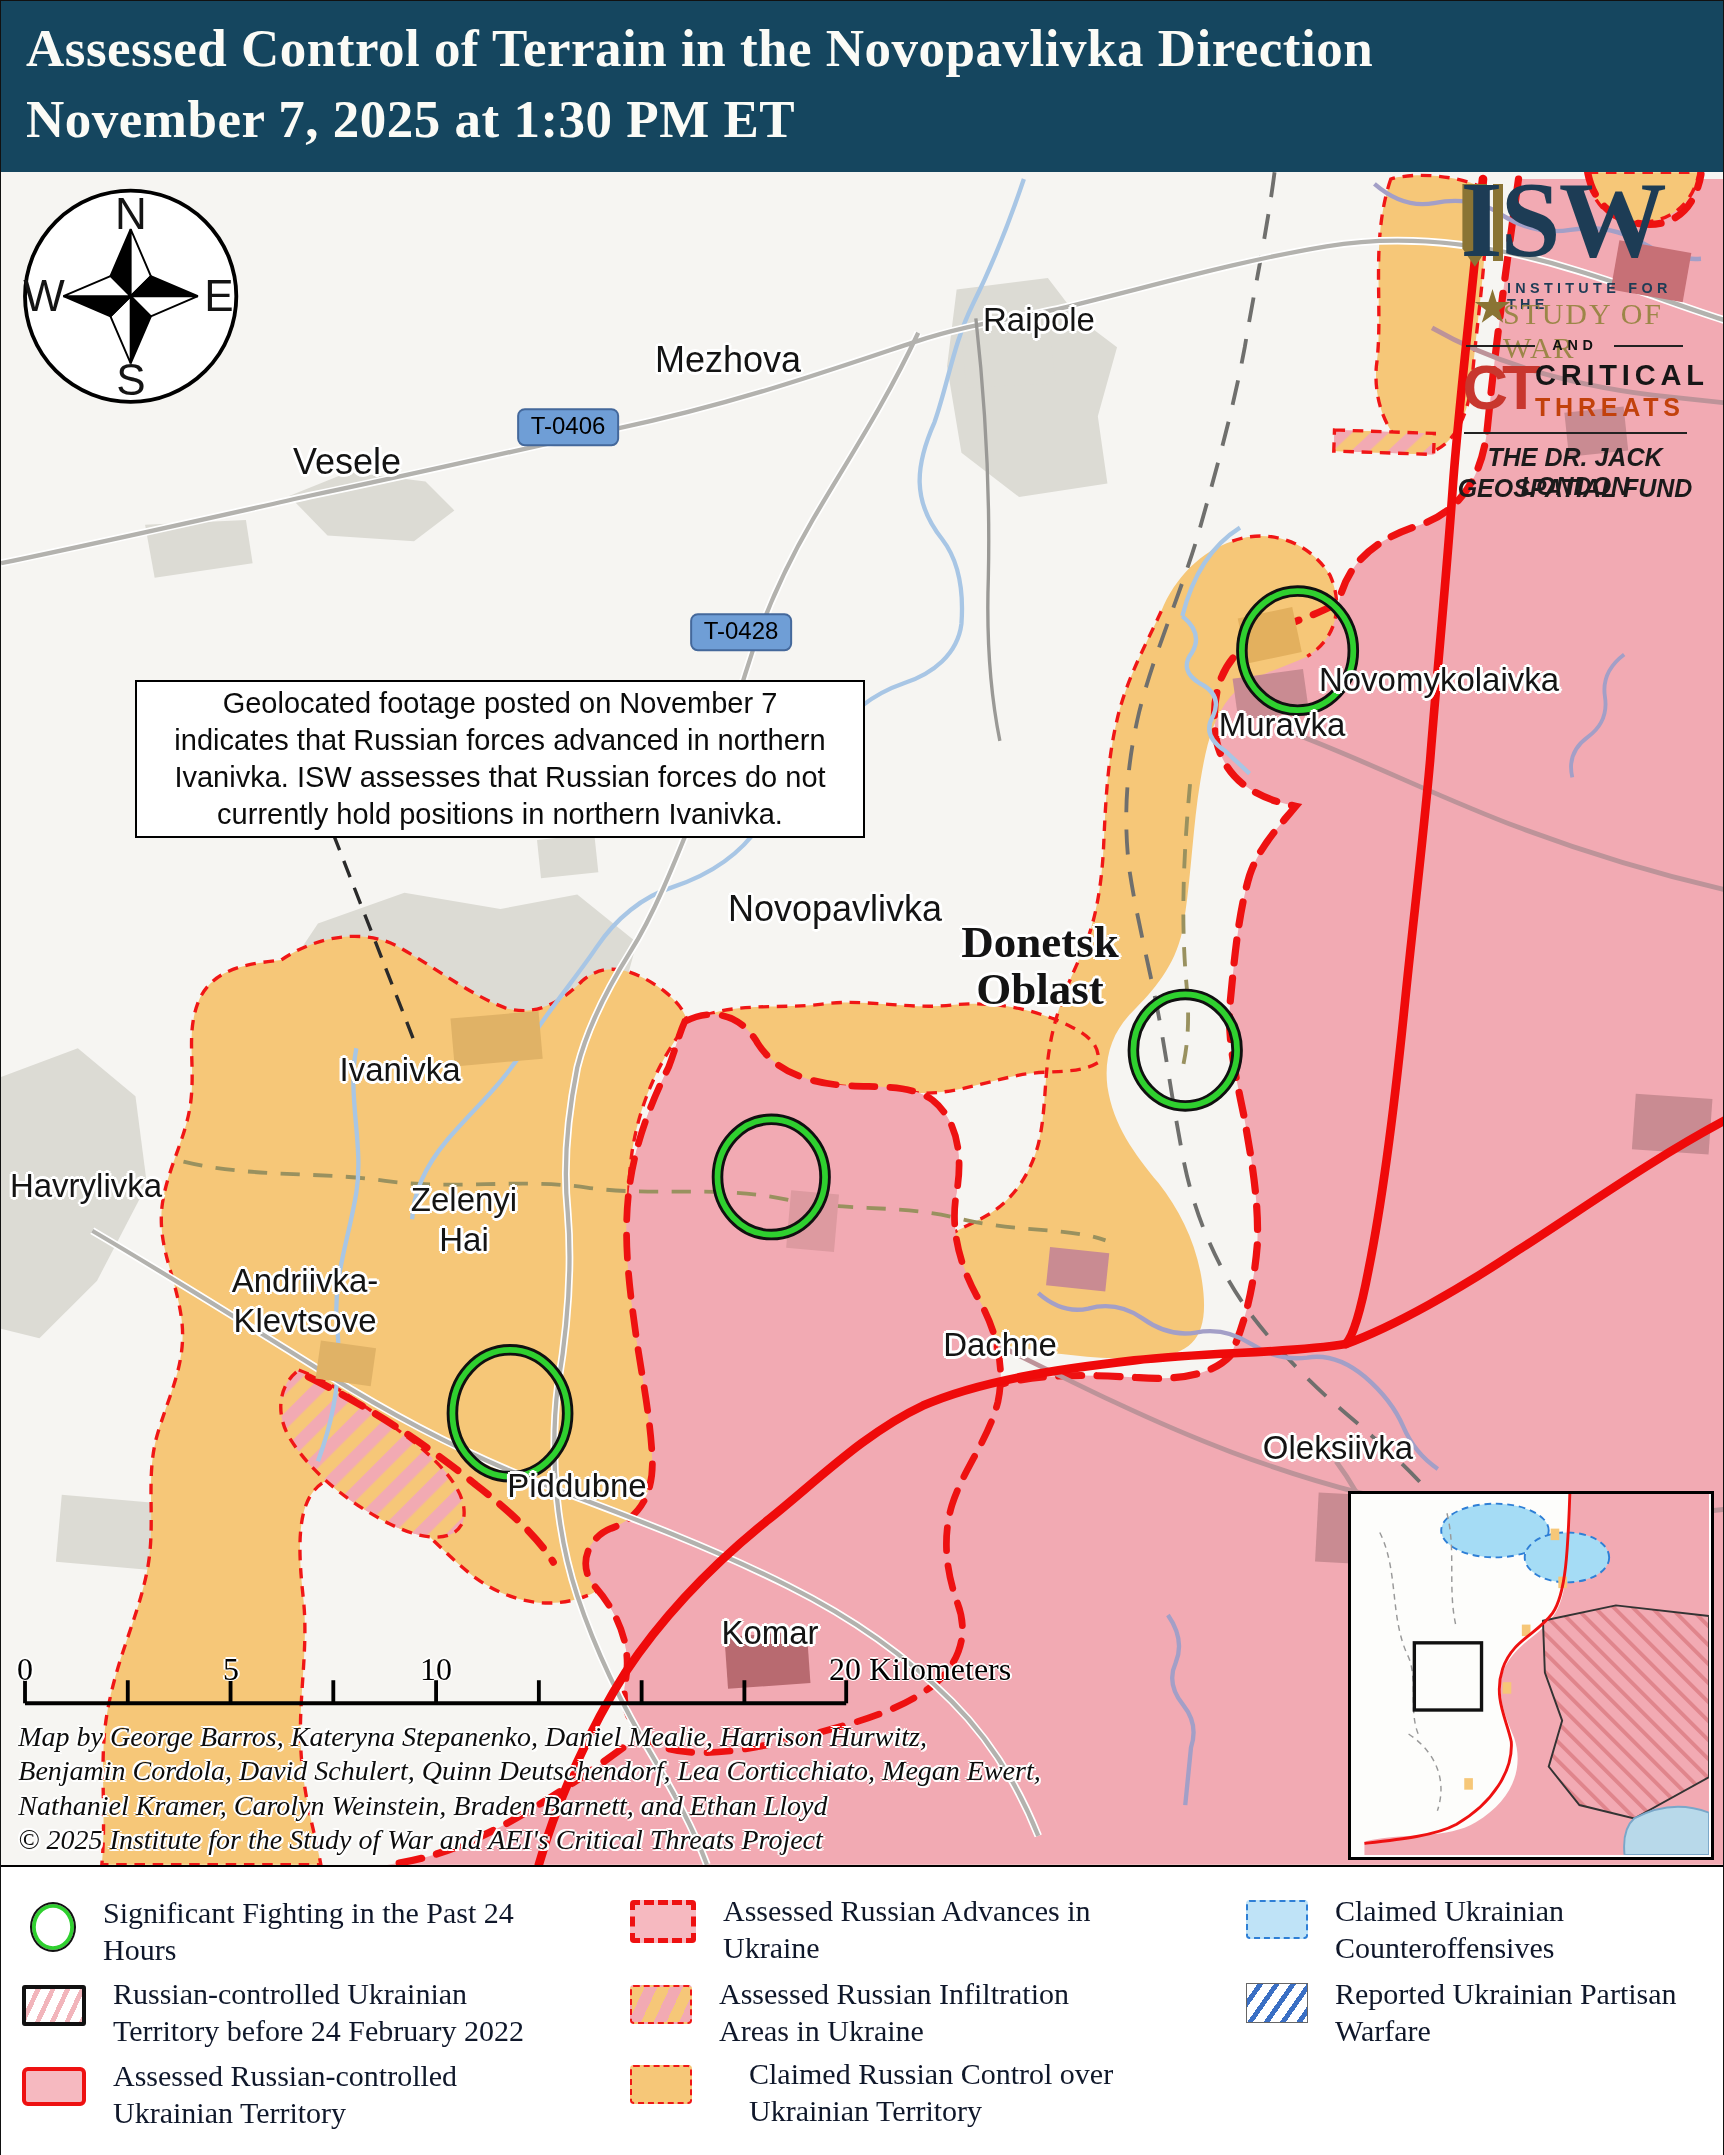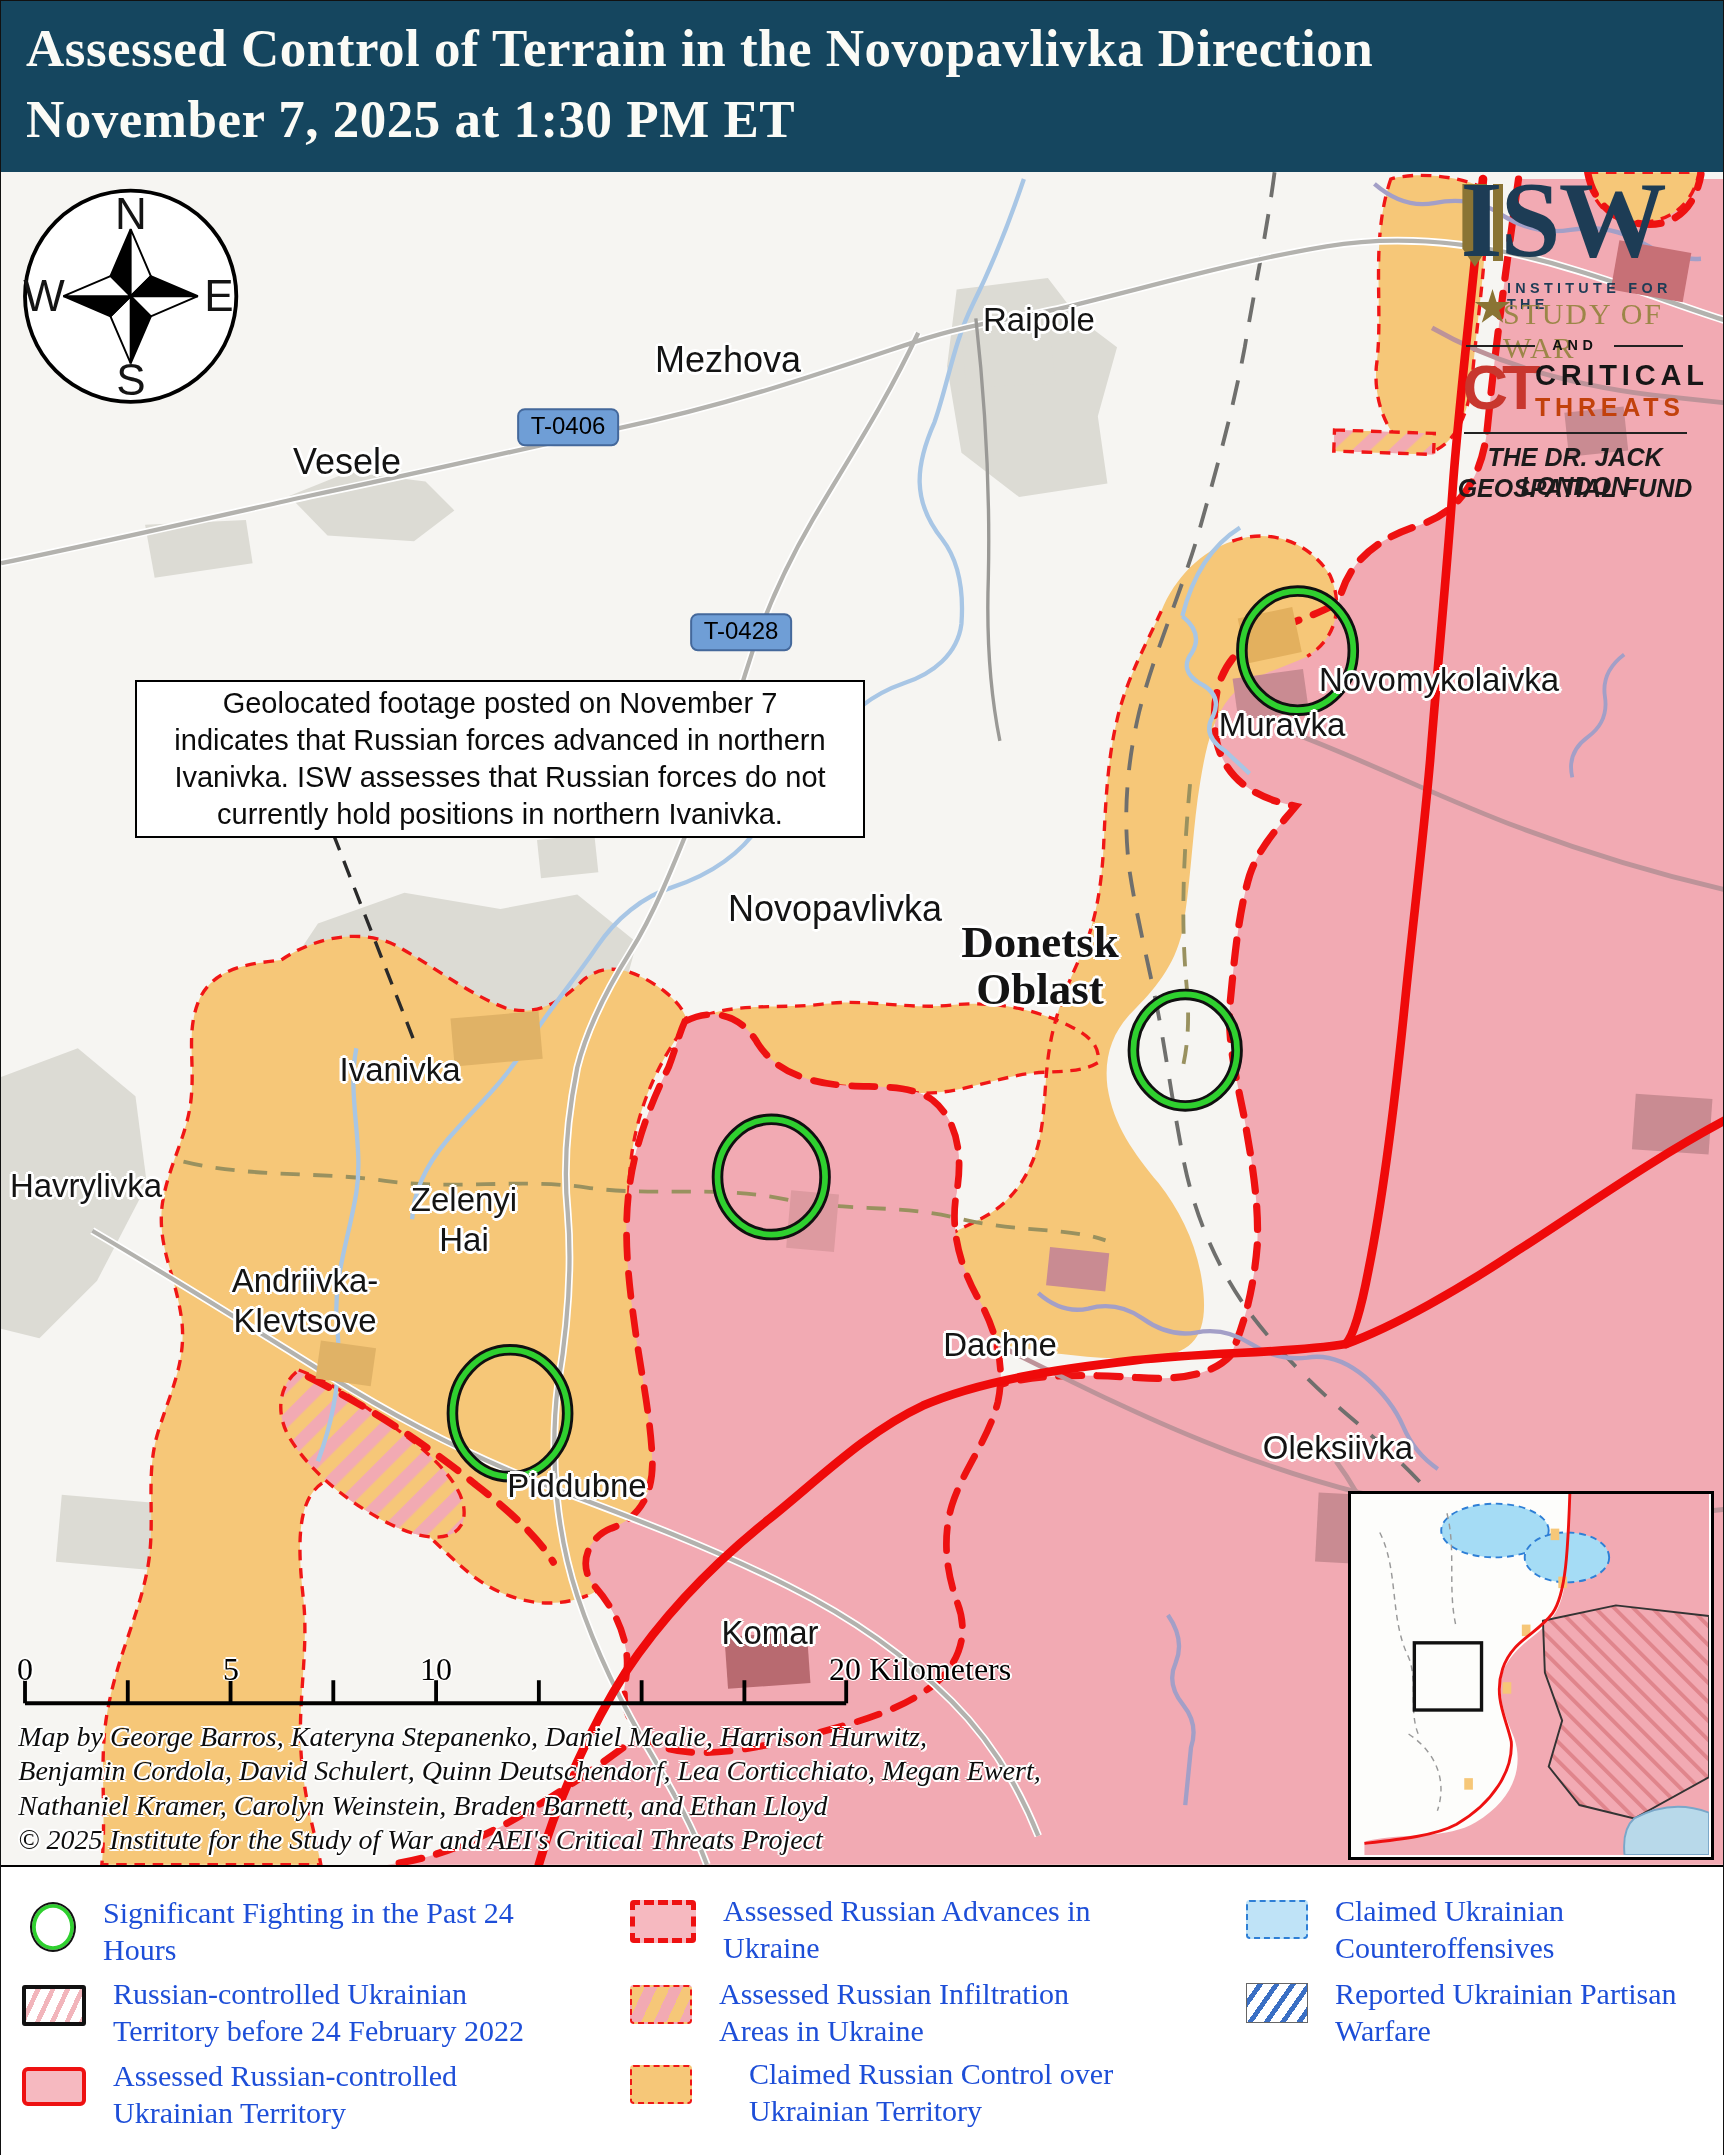--- a/index.html
+++ b/index.html
@@ -42,21 +42,21 @@
         font-size:32px;color:#000;z-index:20;
         text-shadow:-1.9px 0 0 #fff,1.9px 0 0 #fff,0 -1.9px 0 #fff,0 1.9px 0 #fff;}
   
   .credit{position:absolute;left:17.3px;font-family:"Liberation Serif",serif;font-style:italic;
         font-size:28px;color:#0d0d0d;white-space:nowrap;z-index:20;
         text-shadow:-1.9px 0 0 #fff,1.9px 0 0 #fff,0 -1.9px 0 #fff,0 1.9px 0 #fff,-1.9px -1.9px 0 #fff,1.9px 1.9px 0 #fff;}
   
   #legend{position:absolute;left:0;top:1864px;width:1724px;height:292px;background:#fff;
         border-top:2.9px solid #000;z-index:40;}
   .litem{position:absolute;display:flex;align-items:flex-start;}
-  .ltext{font-family:"Liberation Serif",serif;font-size:30px;line-height:37px;color:#1d4ed8;}
+  .ltext{font-family:"Liberation Serif",serif;font-size:30px;line-height:37px;color:#0f172a;}
   .sw{flex:0 0 auto;margin-right:27px;}
   .sw-circle{width:42px;height:46px;border:2.9px solid #111;border-radius:50%;background:#fff;
         box-shadow:inset 0 0 0 3.8px #2fd02f;margin-top:7.7px;}
   .sw-hatch{width:56px;height:33px;border:4.8px solid #111;border-radius:2.9px;margin-top:9.6px;
         background:repeating-linear-gradient(115deg,#fff 0 8.6px,#f2b5bb 8.6px 13.4px);}
   .sw-redpink{width:56px;height:31px;border:4.8px solid #ee1111;border-radius:5.8px;background:#f6b9c0;margin-top:9.6px;}
   .sw-bolddash{width:56px;height:33px;border:5.8px dashed #ee1111;border-radius:3.8px;background:#f6b9c0;margin-top:7.7px;}
   .sw-infil{width:58px;height:35px;border:2.9px dashed #f01616;border-radius:3.8px;margin-top:9.6px;
         background:repeating-linear-gradient(115deg,#f6c778 0 11.5px,#f2aab3 11.5px 23px);}
   .sw-yellow{width:58px;height:35px;border:2.9px dashed #f01616;border-radius:3.8px;background:#f6c778;margin-top:9.6px;}

